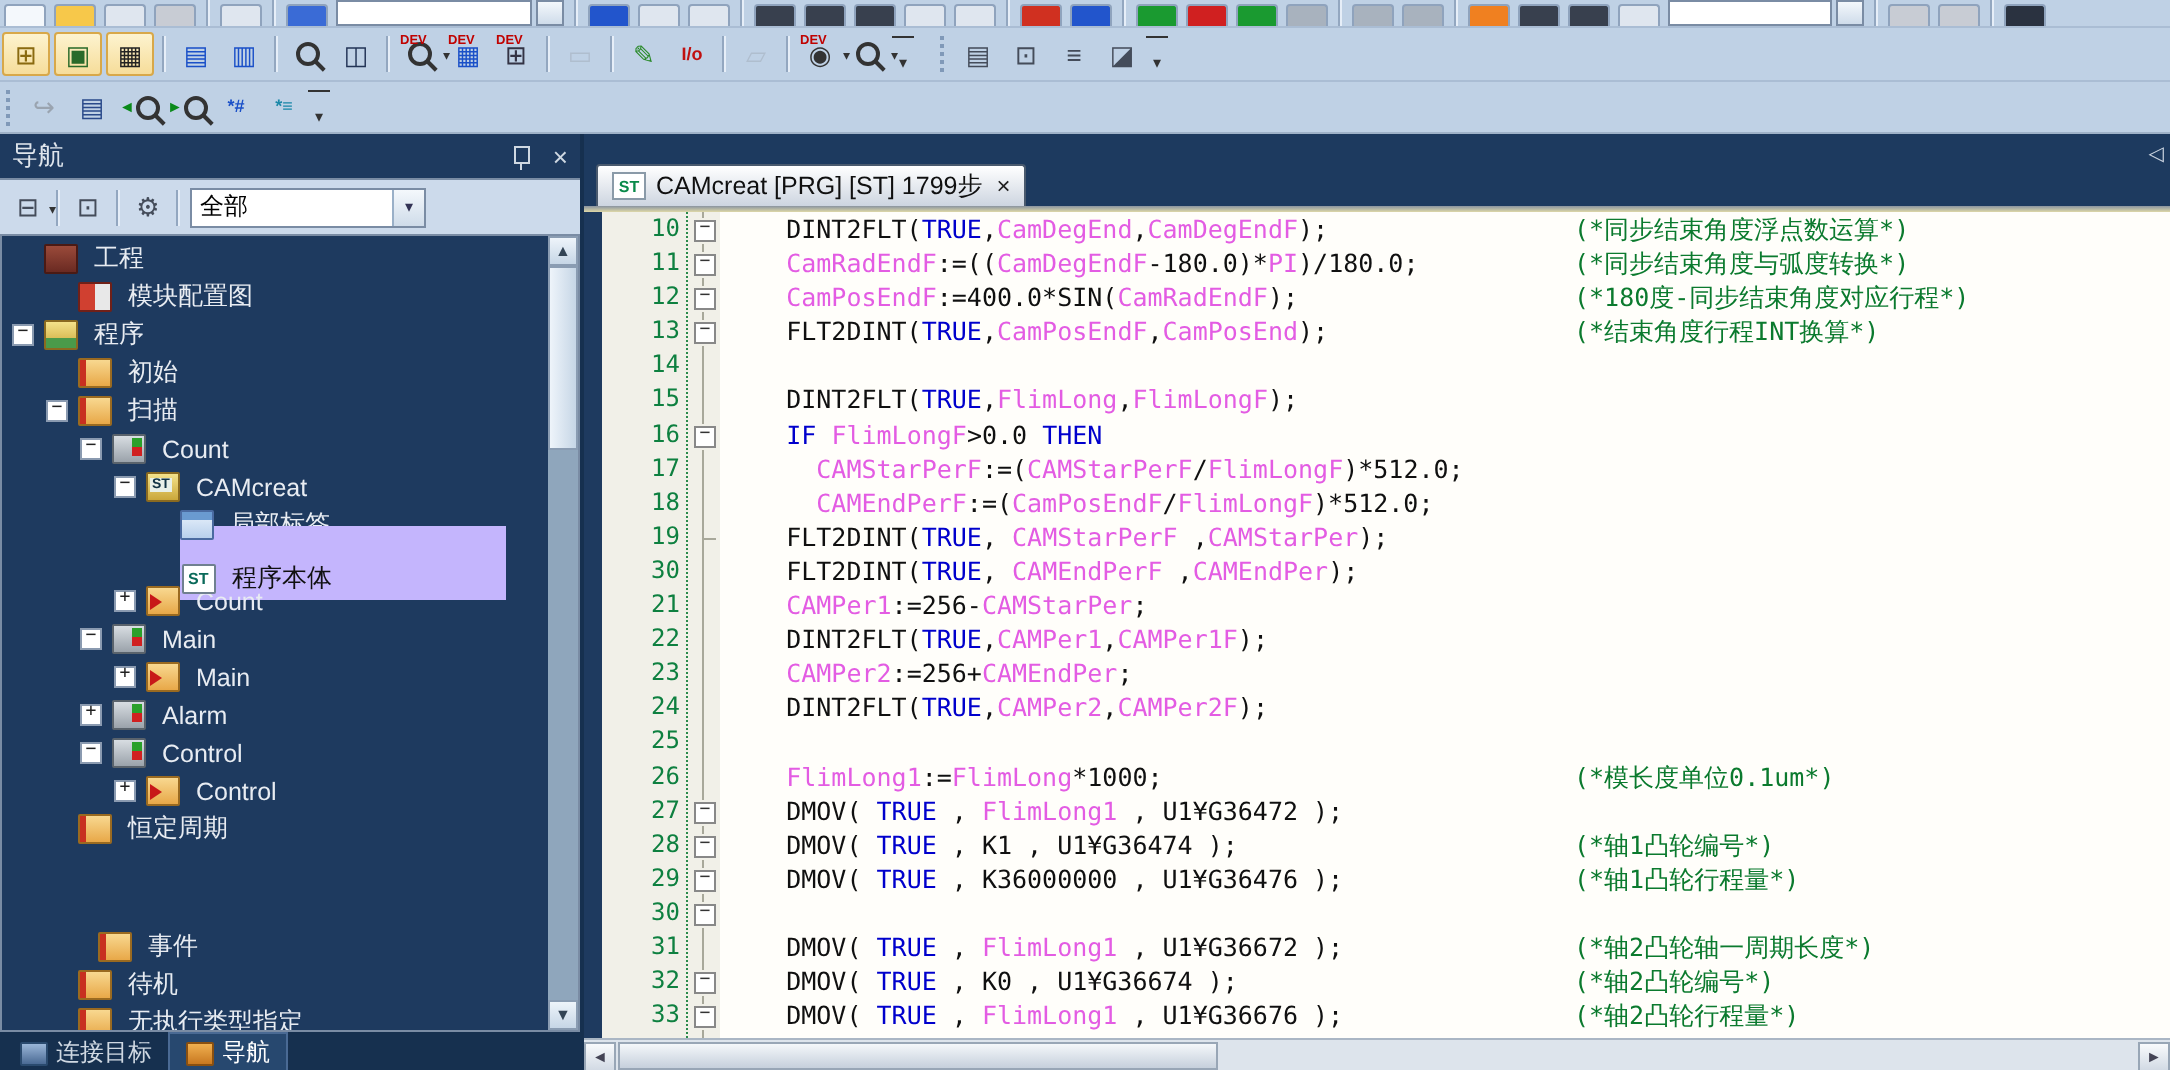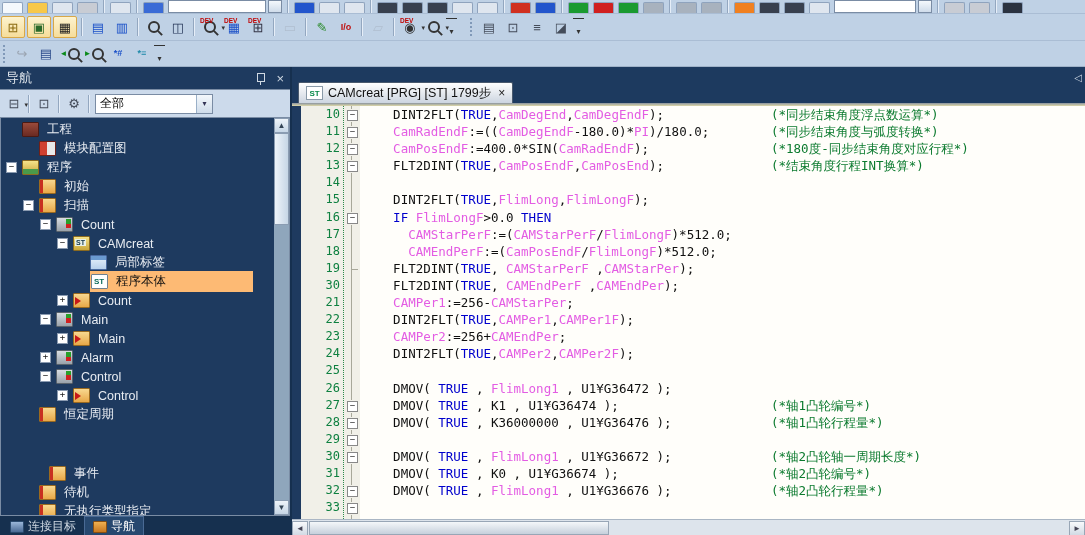--- a/index.html
+++ b/index.html
@@ -52,21 +52,21 @@
   .nav-tools{height:27px;background:#ccdaeb;display:flex;align-items:center;padding:0 3px;border:1px solid #7a8ca4;border-left:0;border-right:0;}
   .nav-tools .tbi{width:20px;height:20px;}
   .nav-tree{flex:1;position:relative;background:#1e3a5f;border:1px solid #7a8ca4;border-top:0;overflow:hidden;}
   .tree{position:absolute;left:1px;top:2px;right:16px;bottom:0;}
   .trow{height:19px;display:flex;align-items:center;color:#e8ecf2;font-size:12.5px;white-space:nowrap;cursor:default;}
   .exp{width:9px;height:9px;background:#fff;border:1px solid #8a9ab0;color:#222;font-size:9px;line-height:7px;
     text-align:center;margin-right:5px;flex:none;font-family:"DejaVu Sans Mono",monospace;}
   .expsp{width:16px;flex:none;}
   .ti{width:15px;height:13px;flex:none;margin-right:5px;border-radius:1px;position:relative;}
   .tl{padding:0 3px;}
-  .selwrap{display:flex;align-items:center;background:#fdba74;color:#101010;padding:2px 84px 2px 1px;}
+  .selwrap{display:flex;align-items:center;background:#c4b5fd;color:#101010;padding:18px 84px 2px 1px;}
   .selwrap .tl{color:#101010;}
   
   .ti-project{background:linear-gradient(#9a4a3a,#6a2a22);border:1px solid #4a1a14;}
   .ti-module{background:linear-gradient(90deg,#d04030 50%,#e8e8e8 50%);border:1px solid #702018;}
   .ti-folder{background:linear-gradient(#f4e28a,#caa73a);border:1px solid #8a6a20;box-shadow:inset 0 -5px 0 #4a9a4a;}
   .ti-book{background:linear-gradient(#f8d890,#e8a848);border:1px solid #9a6a20;box-shadow:inset 3px 0 0 #c83020;}
   .ti-graybook{background:linear-gradient(#e0e0e0,#b0b0b0);border:1px solid #808080;box-shadow:inset 3px 0 0 #909090;}
   .ti-exec{background:linear-gradient(#d8dde2,#9aa2aa);border:1px solid #5a636c;}
   .ti-exec::after{content:"";position:absolute;right:1px;top:1px;width:5px;height:9px;
     background:linear-gradient(#2aa02a 50%,#d02020 50%);}
@@ -108,21 +108,21 @@
   .gn{height:17.1px;font:12px/17.1px "DejaVu Sans Mono",monospace;color:#0e8040;text-align:right;padding-right:3px;}
   .efold{width:16px;background:#f1f0e8;position:relative;}
   .gf{height:17.1px;position:relative;}
   .fline{position:absolute;left:7px;top:0;bottom:0;width:1px;background:#a8a89a;}
   .fbox{position:absolute;left:3px;top:4px;width:9px;height:9px;background:#fff;border:1px solid #888;
     font:9px/7px "DejaVu Sans Mono",monospace;text-align:center;color:#333;box-shadow:0 0 0 1px #f1f0e8;}
   .fend{position:absolute;left:7px;top:0;width:6px;height:9px;border-left:1px solid #a8a89a;border-bottom:1px solid #a8a89a;}
   .ecode{flex:1;min-width:0;overflow:hidden;padding-left:3px;}
   .cl{height:17.1px;white-space:pre;font:12.5px/17.1px "DejaVu Sans Mono",monospace;color:#101010;position:relative;}
   .cl .k{color:#0000cc;} .cl .v{color:#e35ce3;} .cl .p{color:#101010;}
-  .cl .cmt{position:absolute;left:408px;top:0;color:#0b7a2e;}
+  .cl .cmt{position:absolute;left:424px;top:0;color:#0b7a2e;}
   .ehscroll{height:16px;background:#dde4ec;display:flex;align-items:center;position:relative;border-top:1px solid #aab6c4;}
   .hbtn{width:16px;height:15px;background:linear-gradient(#f8fafc,#d2dae4);border:1px solid #98a6b6;box-sizing:border-box;
     color:#445;font-size:8px;display:flex;align-items:center;justify-content:center;}
   .hthumb{position:absolute;left:17px;top:1px;width:300px;height:14px;background:linear-gradient(#f4f7fa,#c6d0dc);
     border:1px solid #98a6b6;box-sizing:border-box;}
   .hbtn.r{position:absolute;right:0;top:1px;}
 </style>
 </head>
 <body>
 
@@ -575,20 +575,21 @@
             <div class="cl"><span class="p">    </span><span class="k">IF</span><span class="p"> </span><span class="v">FlimLongF</span><span class="p">&gt;0.0 </span><span class="k">THEN</span></div>
             <div class="cl"><span class="p">      </span><span class="v">CAMStarPerF</span><span class="p">:=(</span><span class="v">CAMStarPerF</span><span class="p">/</span><span class="v">FlimLongF</span><span class="p">)*512.0;</span></div>
             <div class="cl"><span class="p">      </span><span class="v">CAMEndPerF</span><span class="p">:=(</span><span class="v">CamPosEndF</span><span class="p">/</span><span class="v">FlimLongF</span><span class="p">)*512.0;</span></div>
             <div class="cl"><span class="p">    FLT2DINT(</span><span class="k">TRUE</span><span class="p">, </span><span class="v">CAMStarPerF</span><span class="p"> ,</span><span class="v">CAMStarPer</span><span class="p">);</span></div>
             <div class="cl"><span class="p">    FLT2DINT(</span><span class="k">TRUE</span><span class="p">, </span><span class="v">CAMEndPerF</span><span class="p"> ,</span><span class="v">CAMEndPer</span><span class="p">);</span></div>
             <div class="cl"><span class="p">    </span><span class="v">CAMPer1</span><span class="p">:=256-</span><span class="v">CAMStarPer</span><span class="p">;</span></div>
             <div class="cl"><span class="p">    DINT2FLT(</span><span class="k">TRUE</span><span class="p">,</span><span class="v">CAMPer1</span><span class="p">,</span><span class="v">CAMPer1F</span><span class="p">);</span></div>
             <div class="cl"><span class="p">    </span><span class="v">CAMPer2</span><span class="p">:=256+</span><span class="v">CAMEndPer</span><span class="p">;</span></div>
             <div class="cl"><span class="p">    DINT2FLT(</span><span class="k">TRUE</span><span class="p">,</span><span class="v">CAMPer2</span><span class="p">,</span><span class="v">CAMPer2F</span><span class="p">);</span></div>
             <div class="cl"></div>
+            <div class="cl"><span class="p">    </span><span class="v">FlimLong1</span><span class="p">:=</span><span class="v">FlimLong</span><span class="p">*1000;</span><span class="cmt">(*模长度单位0.1um*)</span></div>
             <div class="cl"><span class="p">    DMOV( </span><span class="k">TRUE</span><span class="p"> , </span><span class="v">FlimLong1</span><span class="p"> , U1¥G36472 );</span></div>
             <div class="cl"><span class="p">    DMOV( </span><span class="k">TRUE</span><span class="p"> , K1 , U1¥G36474 );</span><span class="cmt">(*轴1凸轮编号*)</span></div>
             <div class="cl"><span class="p">    DMOV( </span><span class="k">TRUE</span><span class="p"> , K36000000 , U1¥G36476 );</span><span class="cmt">(*轴1凸轮行程量*)</span></div>
             <div class="cl"></div>
             <div class="cl"><span class="p">    DMOV( </span><span class="k">TRUE</span><span class="p"> , </span><span class="v">FlimLong1</span><span class="p"> , U1¥G36672 );</span><span class="cmt">(*轴2凸轮轴一周期长度*)</span></div>
             <div class="cl"><span class="p">    DMOV( </span><span class="k">TRUE</span><span class="p"> , K0 , U1¥G36674 );</span><span class="cmt">(*轴2凸轮编号*)</span></div>
             <div class="cl"><span class="p">    DMOV( </span><span class="k">TRUE</span><span class="p"> , </span><span class="v">FlimLong1</span><span class="p"> , U1¥G36676 );</span><span class="cmt">(*轴2凸轮行程量*)</span></div>
           </div>
       </div>
       <div class="ehscroll">

